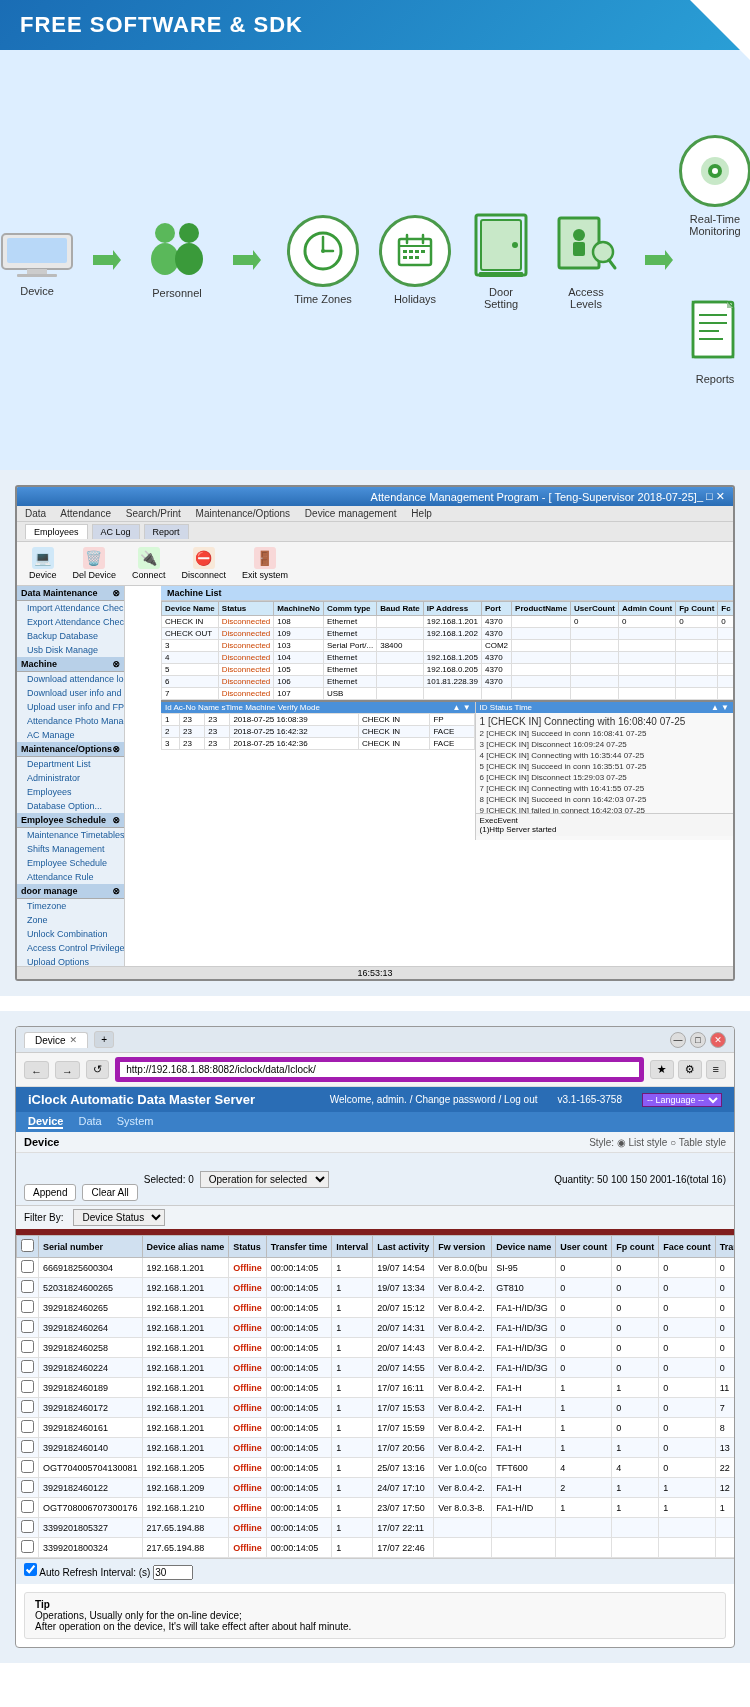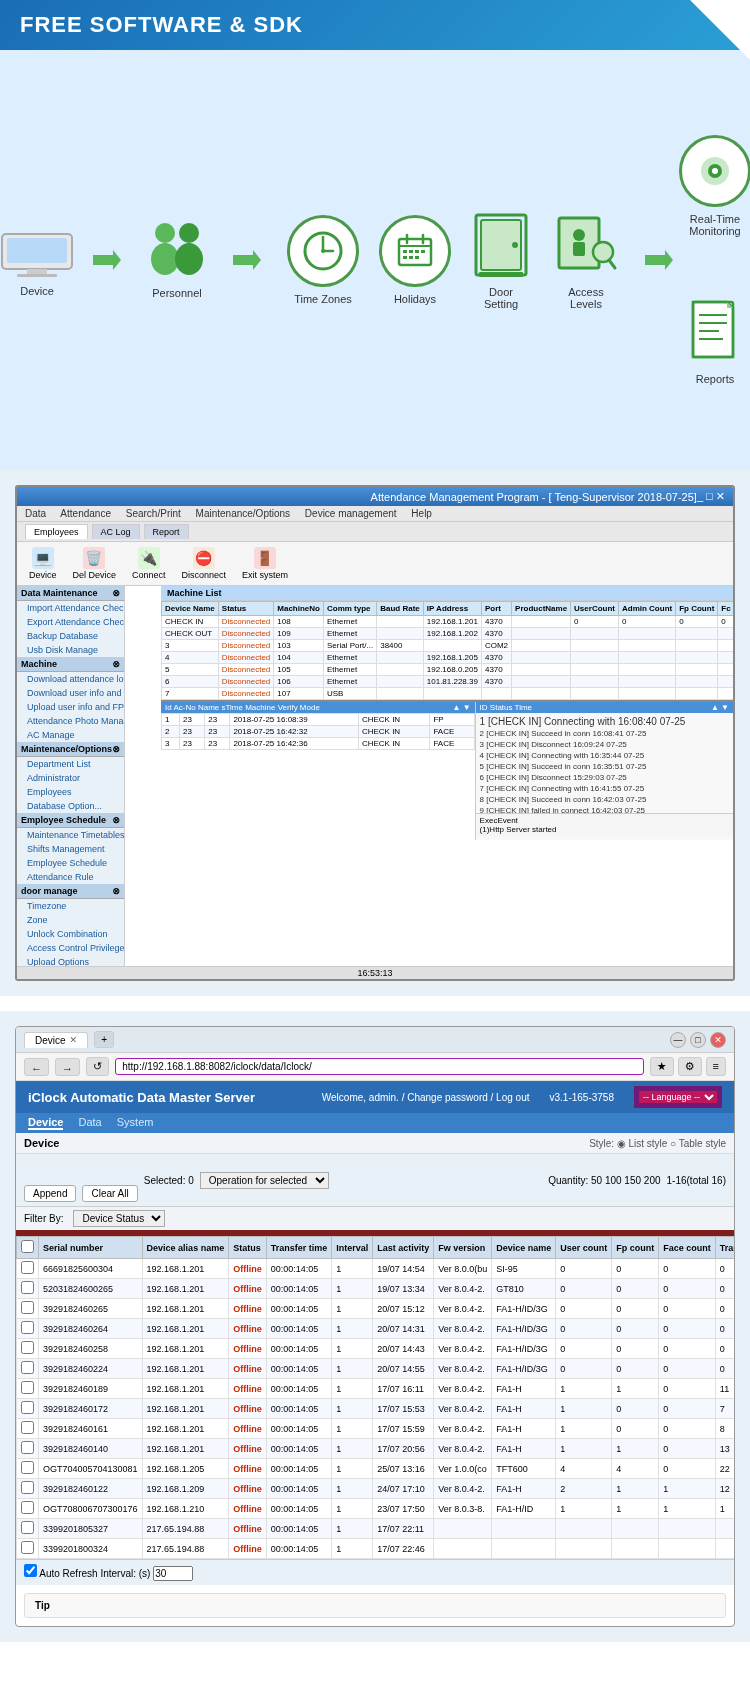--- a/index.html
+++ b/index.html
@@ -300,21 +300,21 @@
       background: #e0e0e0;
       border: 1px solid #ccc;
       padding: 2px 6px;
       border-radius: 3px;
       cursor: pointer;
       font-size: 11px;
     }
     .url-bar {
       flex: 1;
       background: white;
-      border: 1px solid #a21caf;
+      border: 5px solid #a21caf;
       border-radius: 3px;
       padding: 2px 6px;
       font-size: 10px;
     }
     .iclock-header {
       background: #2a6db5;
       color: white;
       padding: 5px 12px;
       display: flex;
       justify-content: space-between;
@@ -866,21 +866,21 @@
         <div class="nav-btn">⚙</div>
         <div class="nav-btn">≡</div>
       </div>
     </div>
 
     <div class="iclock-header">
       <span style="font-weight:bold; font-size:13px;">iClock Automatic Data Master Server</span>
       <div style="display:flex; align-items:center; gap:20px; font-size:10px;">
         <span>Welcome, admin. / Change password / Log out</span>
         <span>v3.1-165-3758</span>
-        <select style="font-size:9px; background:#be185d; color:white; border:5px solid #701a75;">
+        <select style="font-size:9px; background:#8b5cf6; color:white; border:1px solid #701a75;">
           <option>-- Language --</option>
         </select>
       </div>
     </div>
 
     <div class="iclock-nav">
       <span style="color:white; font-weight:bold; border-bottom:2px solid white;">Device</span>
       <span>Data</span>
       <span>System</span>
     </div>
@@ -894,21 +894,21 @@
       <div style="display:flex; gap:6px; align-items:center;">
         <button class="iclock-btn">Append</button>
         <button class="iclock-btn">Clear All</button>
         <span>
           <span>Selected: 0</span>
         </span>
         <select style="font-size:10px; border:1px solid #aaa; padding:1px 4px;">
           <option>Operation for selected</option>
         </select>
       </div>
-      <div style="display:flex; gap:6px; align-items:flex-start;">
+      <div style="display:flex; gap:0; align-items:flex-start;">
         <span>Quantity: 50 100 150 200</span>
         <span>1-16(total 16)</span>
       </div>
     </div>
 
     <div class="filter-bar">
       <span>Filter By:</span>
       <select>
         <option>Device Status</option>
       </select>
@@ -1185,15 +1185,17 @@
         <span>Auto Refresh</span>
       </label>
       <span>
         <span>Interval: (s)</span>
         <input type="text" value="30" style="width: 40px; font-size: 10px;">
       </span>
     </div>
 
     <div class="tip-section">
       <strong>Tip</strong><br>
+      <span style="white-space:pre-line;">Operations, Usually only for the on-line device;
+After operation on the device, It's will take effect after about half minute.</span>
     </div>
   </div>
 </div>
 
 </body></html>

